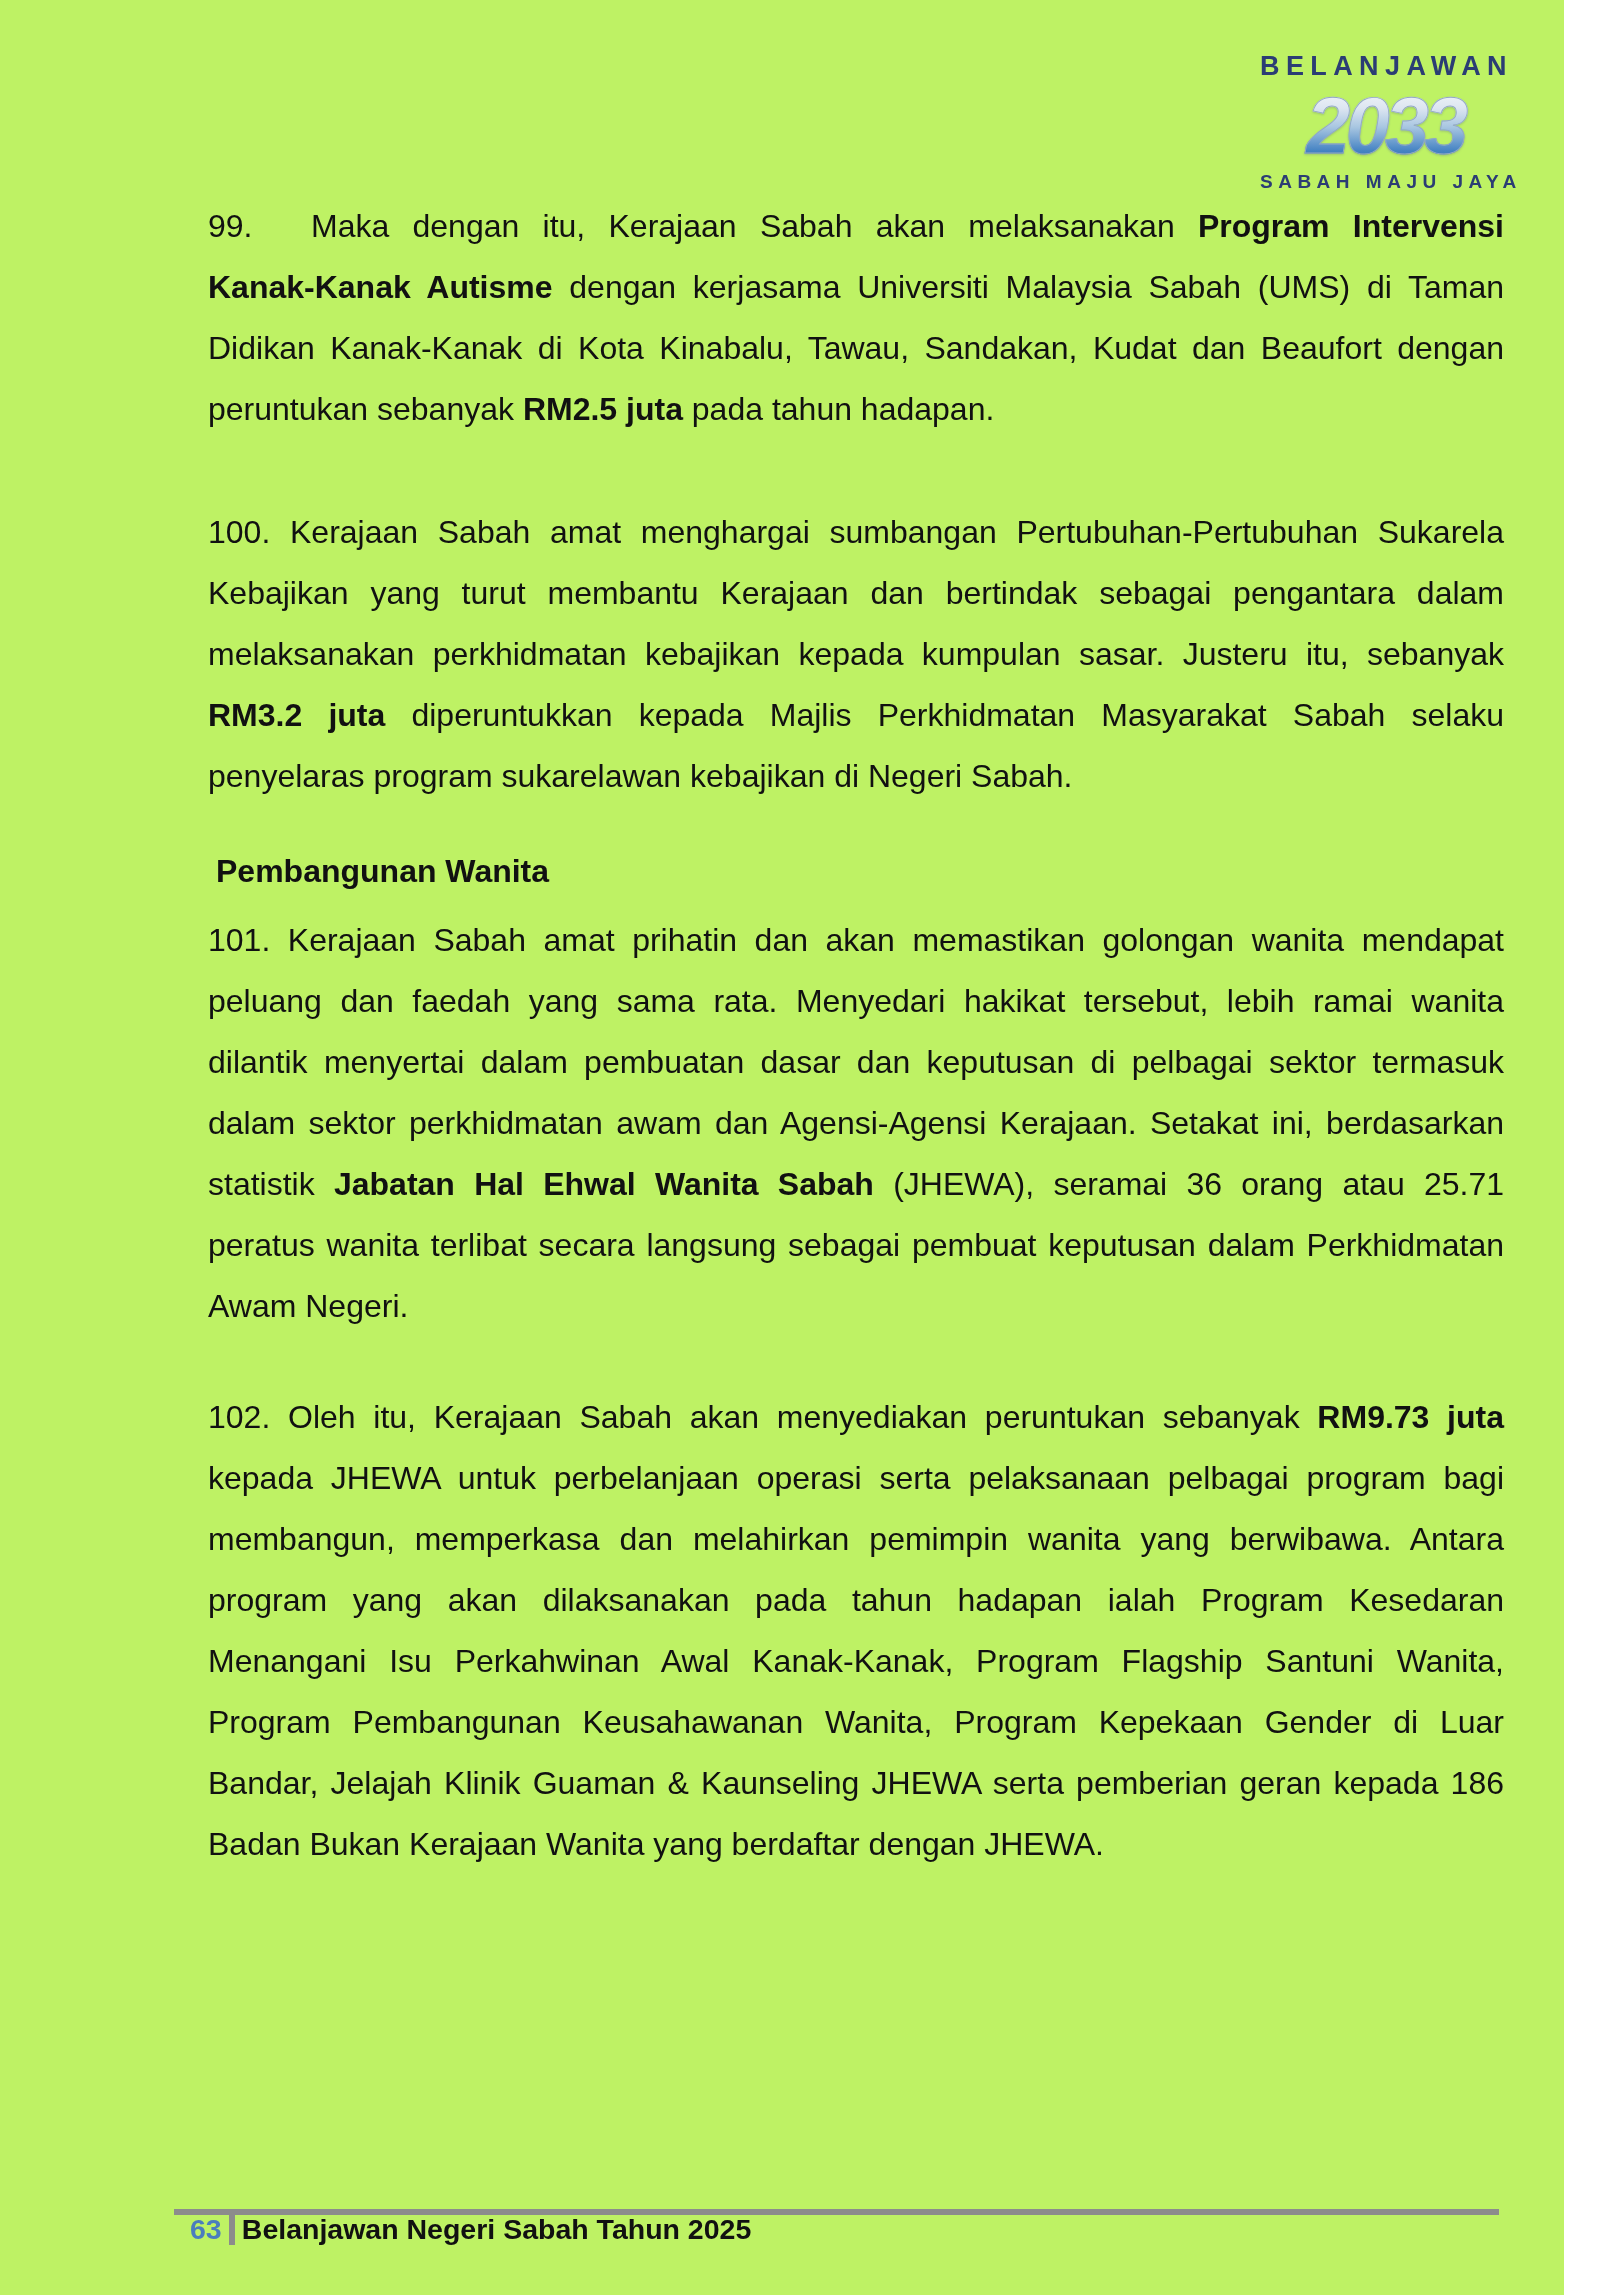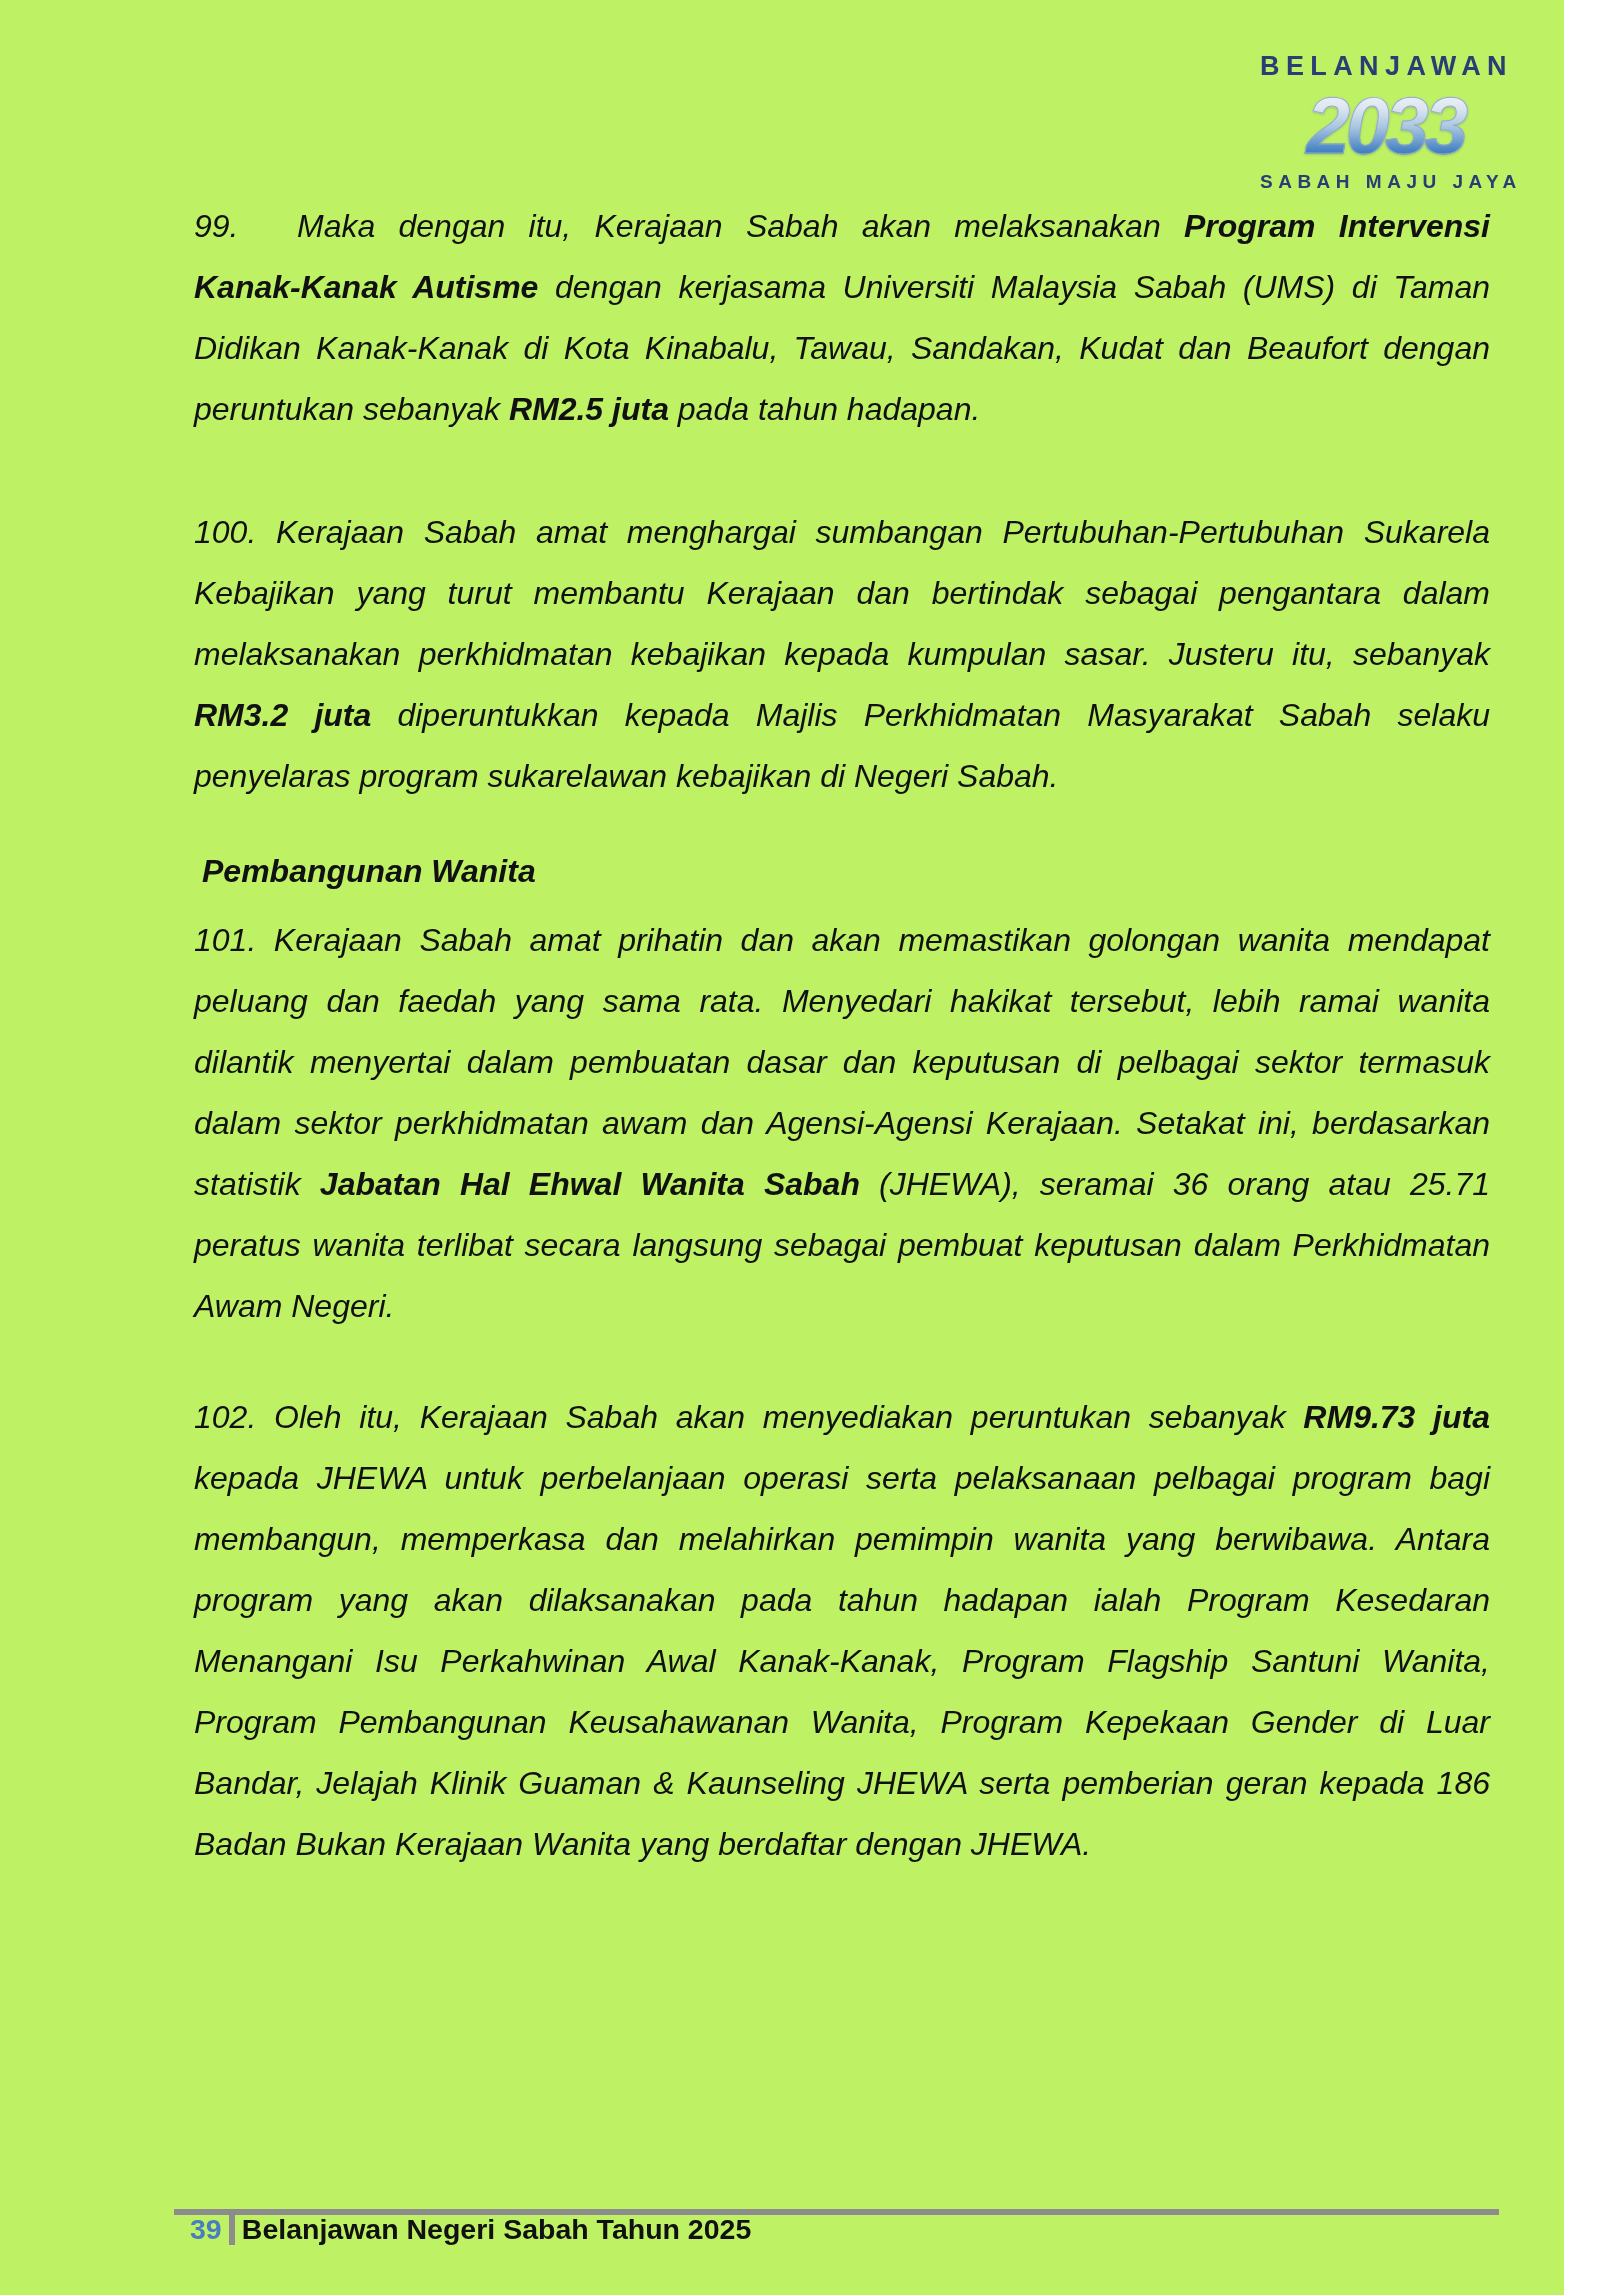--- a/index.html
+++ b/index.html
@@ -48,24 +48,23 @@
     font-weight: bold;
     letter-spacing: 5.5px;
     color: #2b3d74;
     margin-top: 7.3px;
     white-space: nowrap;
   }
 
   
   .content {
     position: absolute;
-    left: 194px;
+    left: 208px;
     top: 196px;
     width: 1296px;
-    font-style: italic;
   }
   .para {
     font-size: 32px;
     line-height: 61px;
     text-align: justify;
     margin: 0;
   }
   .para b { font-weight: bold; }
   .num-tab { display: inline-block; width: 103px; }
   .mb-a { margin-bottom: 62px; }
@@ -138,19 +137,19 @@
 
 
     <p class="para mb-e"><span>101.</span> <span>Kerajaan Sabah amat prihatin dan akan memastikan golongan wanita mendapat peluang dan faedah yang sama rata. Menyedari hakikat tersebut, lebih ramai wanita dilantik menyertai dalam pembuatan dasar dan keputusan di pelbagai sektor termasuk dalam sektor perkhidmatan awam dan Agensi-Agensi Kerajaan. Setakat ini, berdasarkan statistik </span><b>Jabatan Hal Ehwal Wanita Sabah</b><span> (JHEWA), seramai 36 orang atau 25.71 peratus wanita terlibat secara langsung sebagai pembuat keputusan dalam Perkhidmatan Awam Negeri.</span></p>
 
     <p class="para"><span>102.</span> <span>Oleh itu, Kerajaan Sabah akan menyediakan peruntukan sebanyak </span><b>RM9.73 juta</b><span> kepada JHEWA untuk perbelanjaan operasi serta pelaksanaan pelbagai program bagi membangun, memperkasa dan melahirkan pemimpin wanita yang berwibawa.  Antara program yang akan dilaksanakan pada tahun hadapan ialah Program Kesedaran Menangani Isu Perkahwinan Awal Kanak-Kanak, Program Flagship Santuni Wanita, Program Pembangunan Keusahawanan Wanita, Program Kepekaan Gender di Luar Bandar, Jelajah Klinik Guaman &amp; Kaunseling JHEWA serta pemberian geran kepada 186 Badan Bukan Kerajaan Wanita yang berdaftar dengan JHEWA.</span></p>
 
   </div>
 
   <div class="footer-rule"></div>
   <div class="footer-row">
-    <span class="footer-pagenum">39</span>
+    <span class="footer-pagenum">63</span>
     <span class="footer-vsep"></span>
     <span class="footer-title">Belanjawan Negeri Sabah Tahun 2025</span>
   </div>
 
 </div>
 
 
 </body></html>

